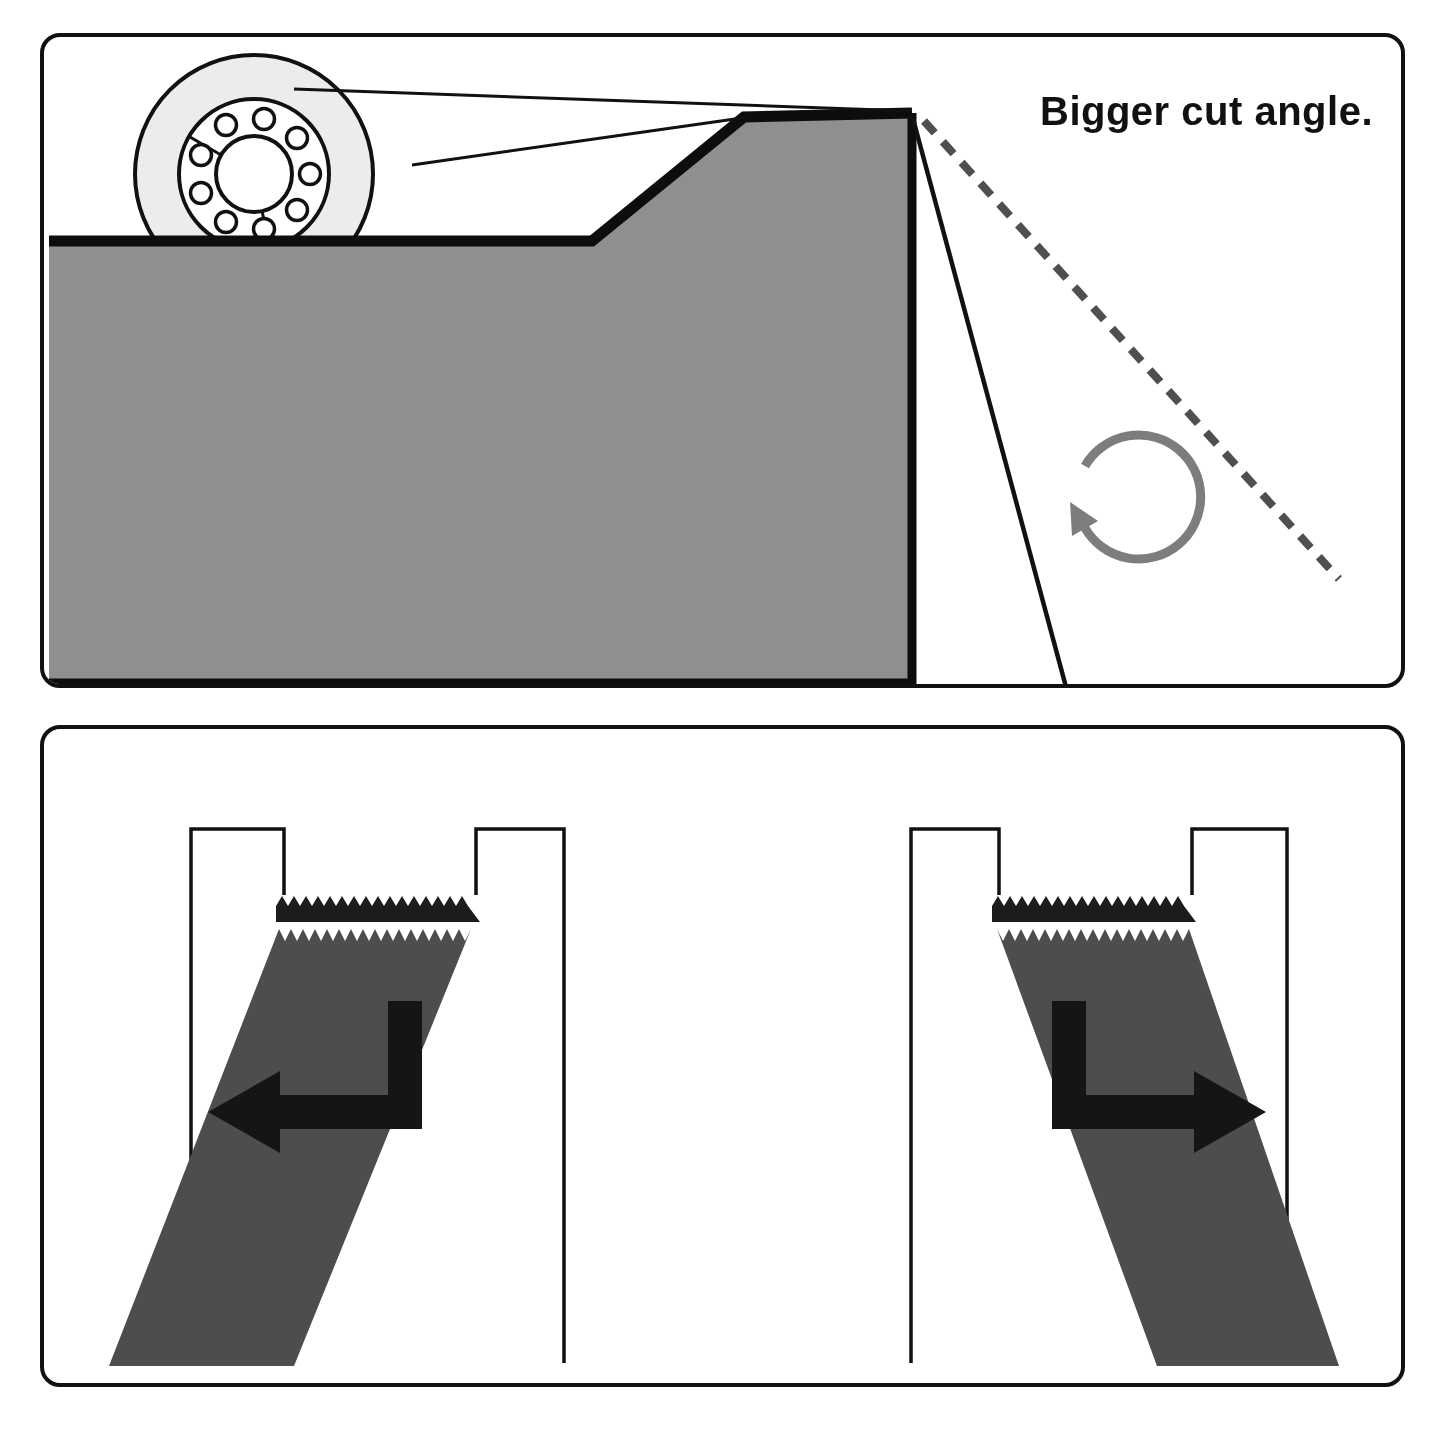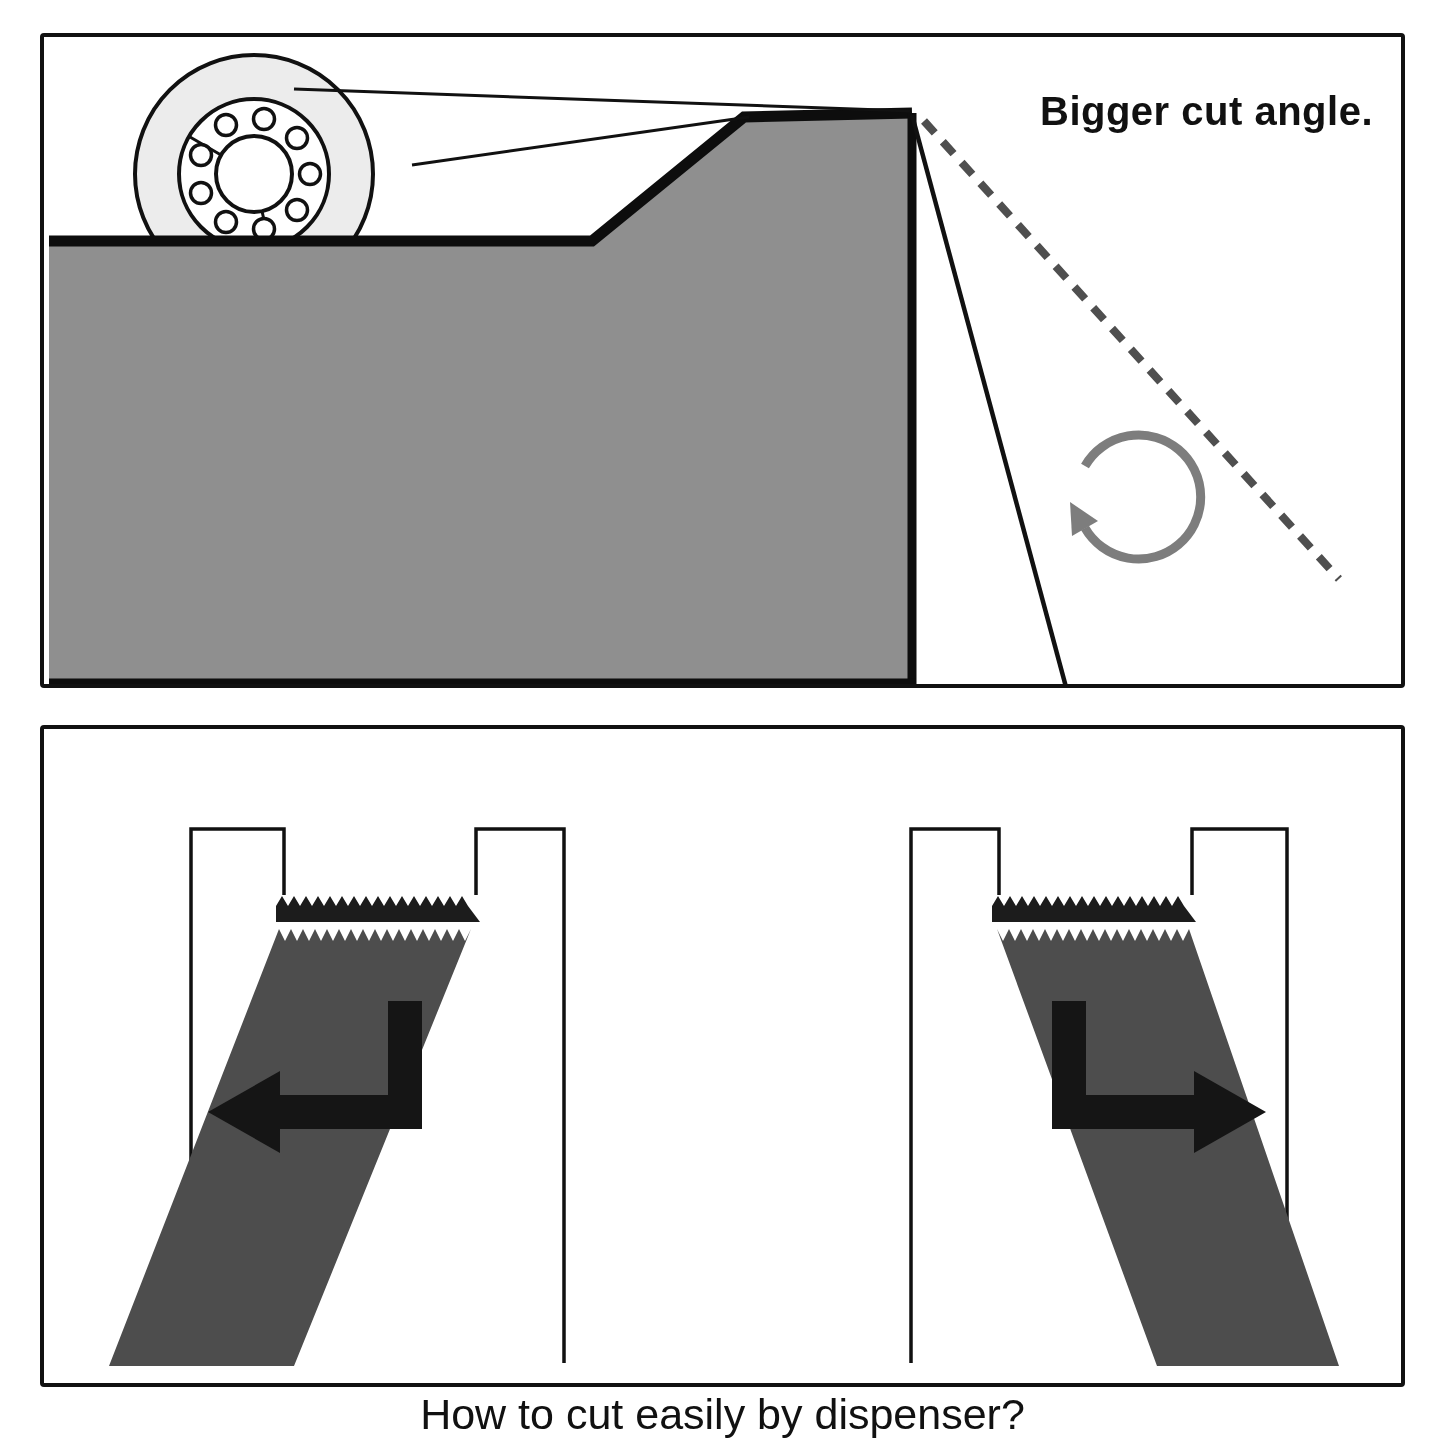--- a/index.html
+++ b/index.html
@@ -13,21 +13,21 @@
   .page {
     position: relative;
     width: 1445px;
     height: 1445px;
     background: #ffffff;
     overflow: hidden;
   }
   .panel {
     position: absolute;
     border: 4px solid #111111;
-    border-radius: 4px;
+    border-radius: 20px;
     background: #ffffff;
     overflow: hidden;
   }
   .top-panel {
     left: 40px; top: 33px;
     width: 1357px; height: 647px;
   }
   .bottom-panel {
     left: 40px; top: 725px;
     width: 1357px; height: 654px;
@@ -130,15 +130,14 @@
         <path d="M953 200 l6 12 6 -12 6 12 6 -12 6 12 6 -12 6 12 6 -12 6 12 6 -12 6 12 6 -12 6 12 6 -12 6 12 6 -12 6 12 6 -12 6 12 6 -12 6 12 6 -12 6 12 6 -12 6 12 6 -12 6 12 6 -12 6 12 6 -12 6 12 6 -12 L1295 637 L1113 637 Z" fill="#4d4d4d"></path>
 
         <path d="M948 193 L948 177 l6 -10 6 10 6 -10 6 10 6 -10 6 10 6 -10 6 10 6 -10 6 10 6 -10 6 10 6 -10 6 10 6 -10 6 10 6 -10 6 10 6 -10 6 10 6 -10 6 10 6 -10 6 10 6 -10 6 10 6 -10 6 10 6 -10 6 10 6 -10 6 10 L1152 193 Z" fill="#1c1c1c"></path>
 
         <polygon points="1008,272 1042,272 1042,366 1150,366 1150,342 1222,383 1150,424 1150,400 1008,400" fill="#151515"></polygon>
       </g>
     </svg>
 
   </div>
 
-  <div class="caption">How to cut easily by dispenser?</div>
 
 </div>
 
 </body></html>

